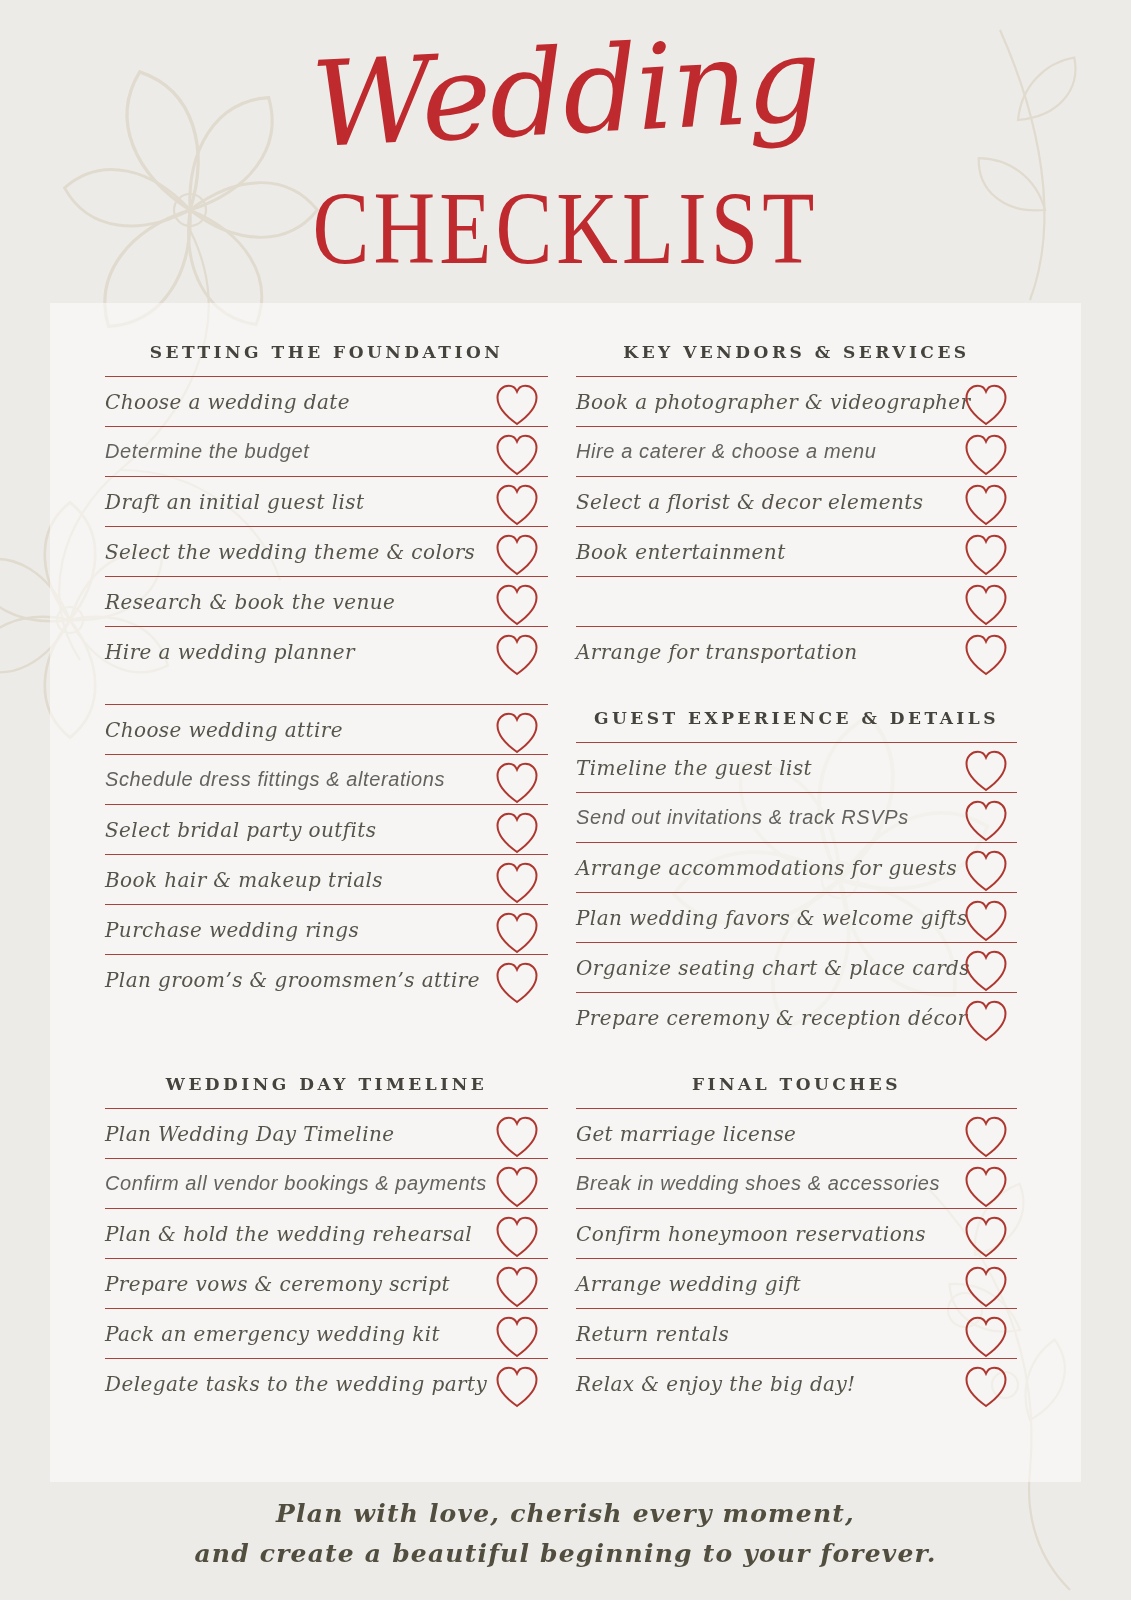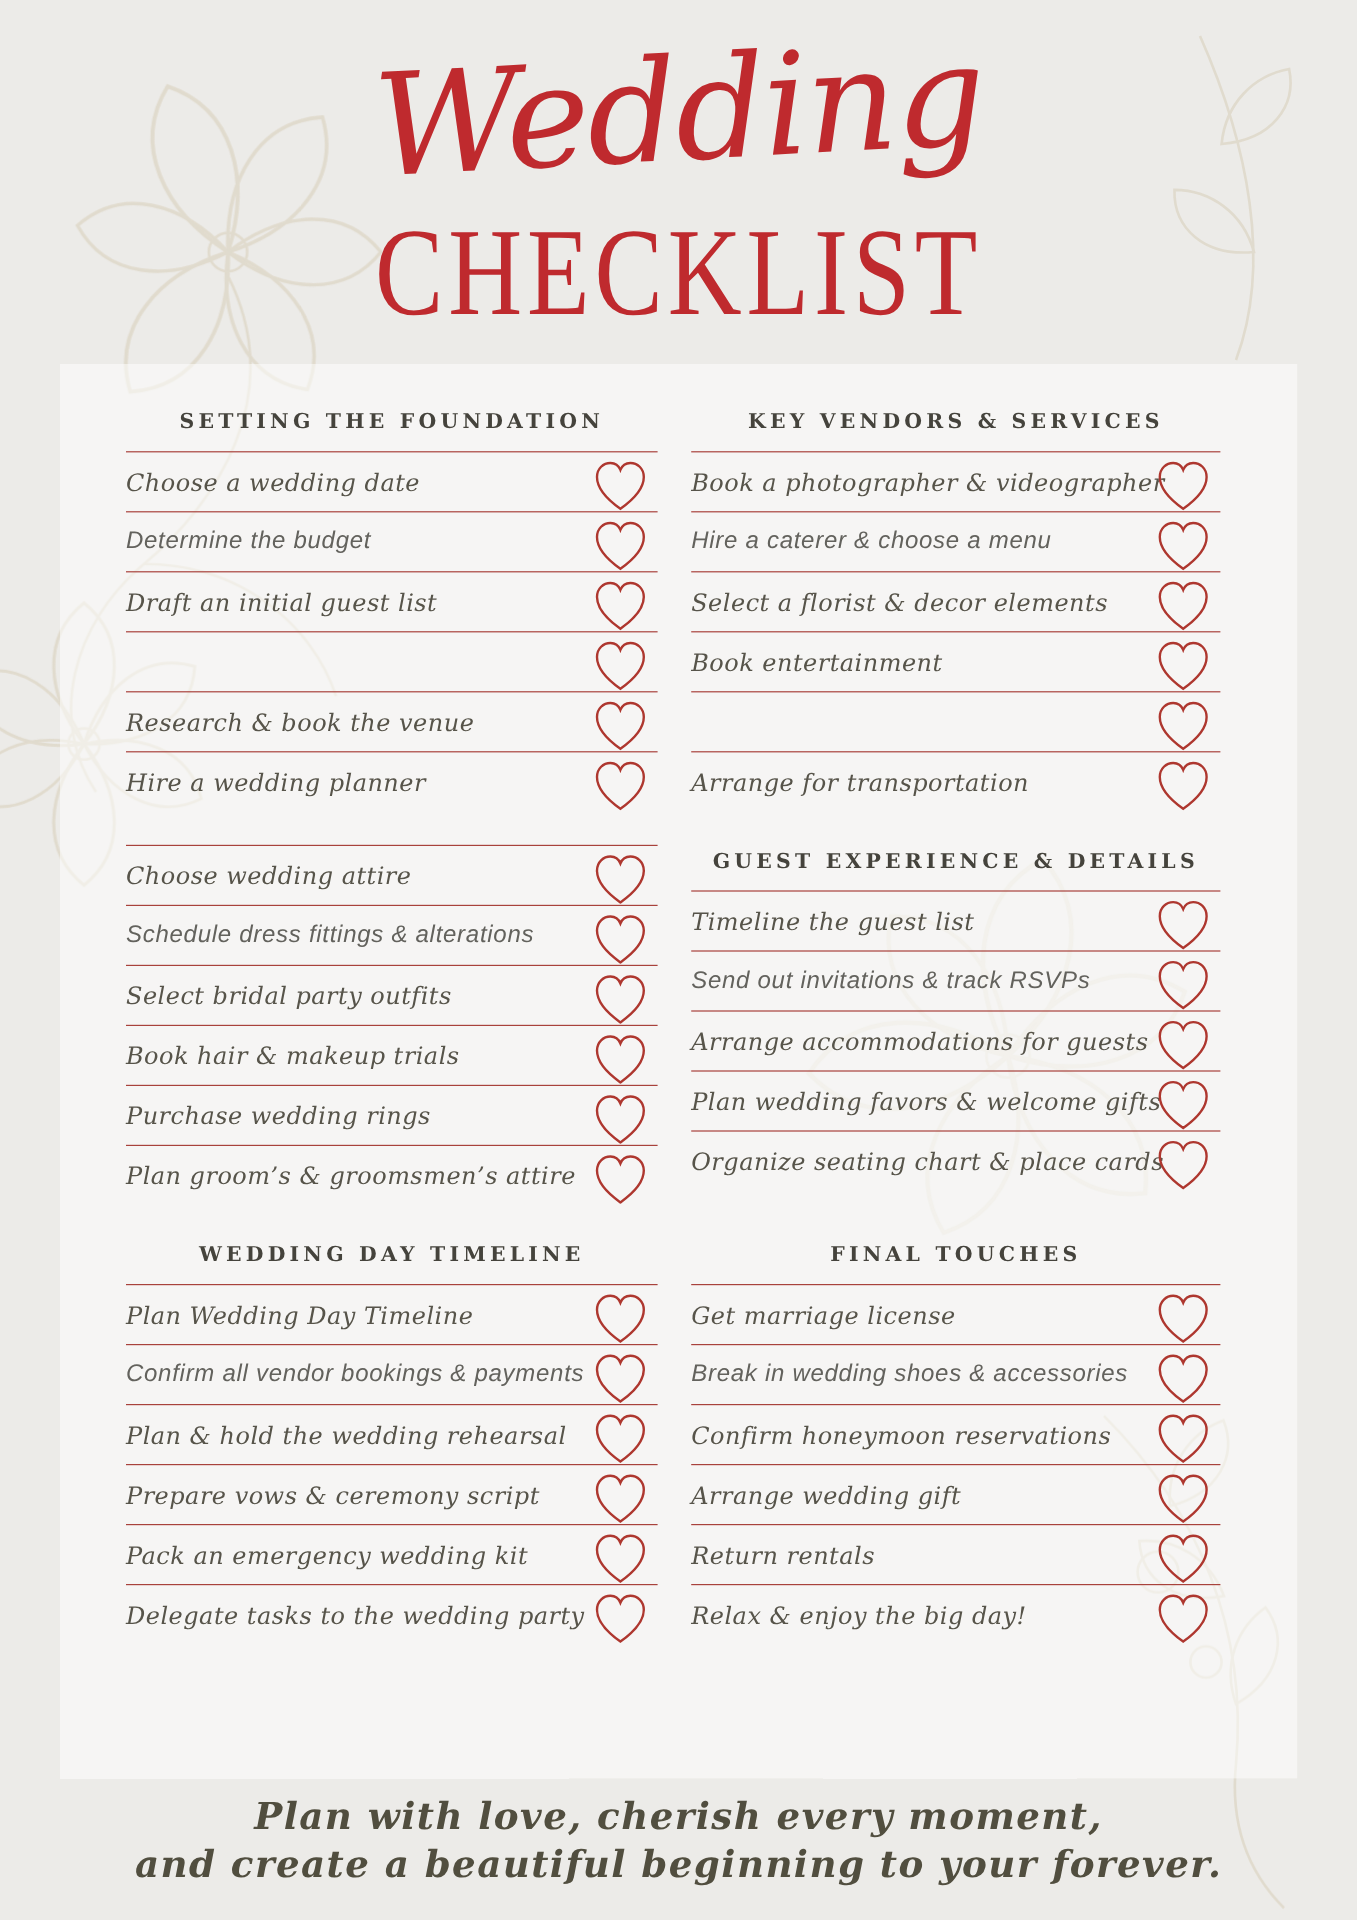--- a/index.html
+++ b/index.html
@@ -29,21 +29,21 @@
   .row{position:relative;height:49px;border-top:1.6px solid var(--line-red);
         display:flex;align-items:center;}
   .row .label{font-family:"DejaVu Serif",serif;font-style:italic;font-size:20px;
         color:var(--item-text);letter-spacing:.4px;white-space:nowrap;}
   .row.sans .label{font-family:"Liberation Sans",sans-serif;font-style:italic;
         color:var(--item-text-alt);font-size:20px;letter-spacing:.6px;}
   .heart{position:absolute;right:8px;top:5px;width:46px;height:46px;cursor:pointer;}
   .heart path{fill:none;stroke:var(--heart-red);stroke-width:2;}
   .footer{position:absolute;top:1494px;width:100%;text-align:center;
         font-family:"DejaVu Serif",serif;font-style:italic;font-weight:700;
-        font-size:31px;line-height:40px;letter-spacing:1.2px;color:var(--footer-text);}
+        font-size:25px;line-height:40px;letter-spacing:1.2px;color:var(--footer-text);}
 </style>
 </head>
 <body>
 
 <div class="page">
 
   <svg class="florals" width="1131" height="1600" viewBox="0 0 1131 1600" aria-hidden="true">
     <defs>
       <path id="petal" d="M0 0 C-26 -34 -30 -74 0 -98 C30 -74 26 -34 0 0 Z"></path>
       <path id="leaf" d="M0 0 C20 -28 52 -36 80 -26 C70 4 38 18 0 0 Z"></path>
@@ -116,20 +116,21 @@
               <path d="M23 41 C 11 32.5 3.5 24 3.5 14.5 C 3.5 7.3 8.9 2.8 14.7 2.8 C 18.7 2.8 21.6 5.1 23 8.6 C 24.4 5.1 27.3 2.8 31.3 2.8 C 37.1 2.8 42.5 7.3 42.5 14.5 C 42.5 24 35 32.5 23 41 Z"></path>
             </svg>
           </div>
           <div class="row">
             <span class="label">Draft an initial guest list</span>
             <svg class="heart" viewBox="0 0 46 44">
               <path d="M23 41 C 11 32.5 3.5 24 3.5 14.5 C 3.5 7.3 8.9 2.8 14.7 2.8 C 18.7 2.8 21.6 5.1 23 8.6 C 24.4 5.1 27.3 2.8 31.3 2.8 C 37.1 2.8 42.5 7.3 42.5 14.5 C 42.5 24 35 32.5 23 41 Z"></path>
             </svg>
           </div>
           <div class="row">
+            <span class="label">Select the wedding theme &amp; colors</span>
             <svg class="heart" viewBox="0 0 46 44">
               <path d="M23 41 C 11 32.5 3.5 24 3.5 14.5 C 3.5 7.3 8.9 2.8 14.7 2.8 C 18.7 2.8 21.6 5.1 23 8.6 C 24.4 5.1 27.3 2.8 31.3 2.8 C 37.1 2.8 42.5 7.3 42.5 14.5 C 42.5 24 35 32.5 23 41 Z"></path>
             </svg>
           </div>
           <div class="row">
             <span class="label">Research &amp; book the venue</span>
             <svg class="heart" viewBox="0 0 46 44">
               <path d="M23 41 C 11 32.5 3.5 24 3.5 14.5 C 3.5 7.3 8.9 2.8 14.7 2.8 C 18.7 2.8 21.6 5.1 23 8.6 C 24.4 5.1 27.3 2.8 31.3 2.8 C 37.1 2.8 42.5 7.3 42.5 14.5 C 42.5 24 35 32.5 23 41 Z"></path>
             </svg>
           </div>
@@ -237,20 +238,26 @@
             </svg>
           </div>
           <div class="row">
             <span class="label">Plan wedding favors &amp; welcome gifts</span>
             <svg class="heart" viewBox="0 0 46 44">
               <path d="M23 41 C 11 32.5 3.5 24 3.5 14.5 C 3.5 7.3 8.9 2.8 14.7 2.8 C 18.7 2.8 21.6 5.1 23 8.6 C 24.4 5.1 27.3 2.8 31.3 2.8 C 37.1 2.8 42.5 7.3 42.5 14.5 C 42.5 24 35 32.5 23 41 Z"></path>
             </svg>
           </div>
           <div class="row">
             <span class="label">Organize seating chart &amp; place cards</span>
+            <svg class="heart" viewBox="0 0 46 44">
+              <path d="M23 41 C 11 32.5 3.5 24 3.5 14.5 C 3.5 7.3 8.9 2.8 14.7 2.8 C 18.7 2.8 21.6 5.1 23 8.6 C 24.4 5.1 27.3 2.8 31.3 2.8 C 37.1 2.8 42.5 7.3 42.5 14.5 C 42.5 24 35 32.5 23 41 Z"></path>
+            </svg>
+          </div>
+          <div class="row">
+            <span class="label">Prepare ceremony &amp; reception décor</span>
             <svg class="heart" viewBox="0 0 46 44">
               <path d="M23 41 C 11 32.5 3.5 24 3.5 14.5 C 3.5 7.3 8.9 2.8 14.7 2.8 C 18.7 2.8 21.6 5.1 23 8.6 C 24.4 5.1 27.3 2.8 31.3 2.8 C 37.1 2.8 42.5 7.3 42.5 14.5 C 42.5 24 35 32.5 23 41 Z"></path>
             </svg>
           </div>
         </section>
         <section class="sec">
           <h2 class="sec-heading">WEDDING DAY TIMELINE</h2>
           <div class="row">
             <span class="label">Plan Wedding Day Timeline</span>
             <svg class="heart" viewBox="0 0 46 44">

